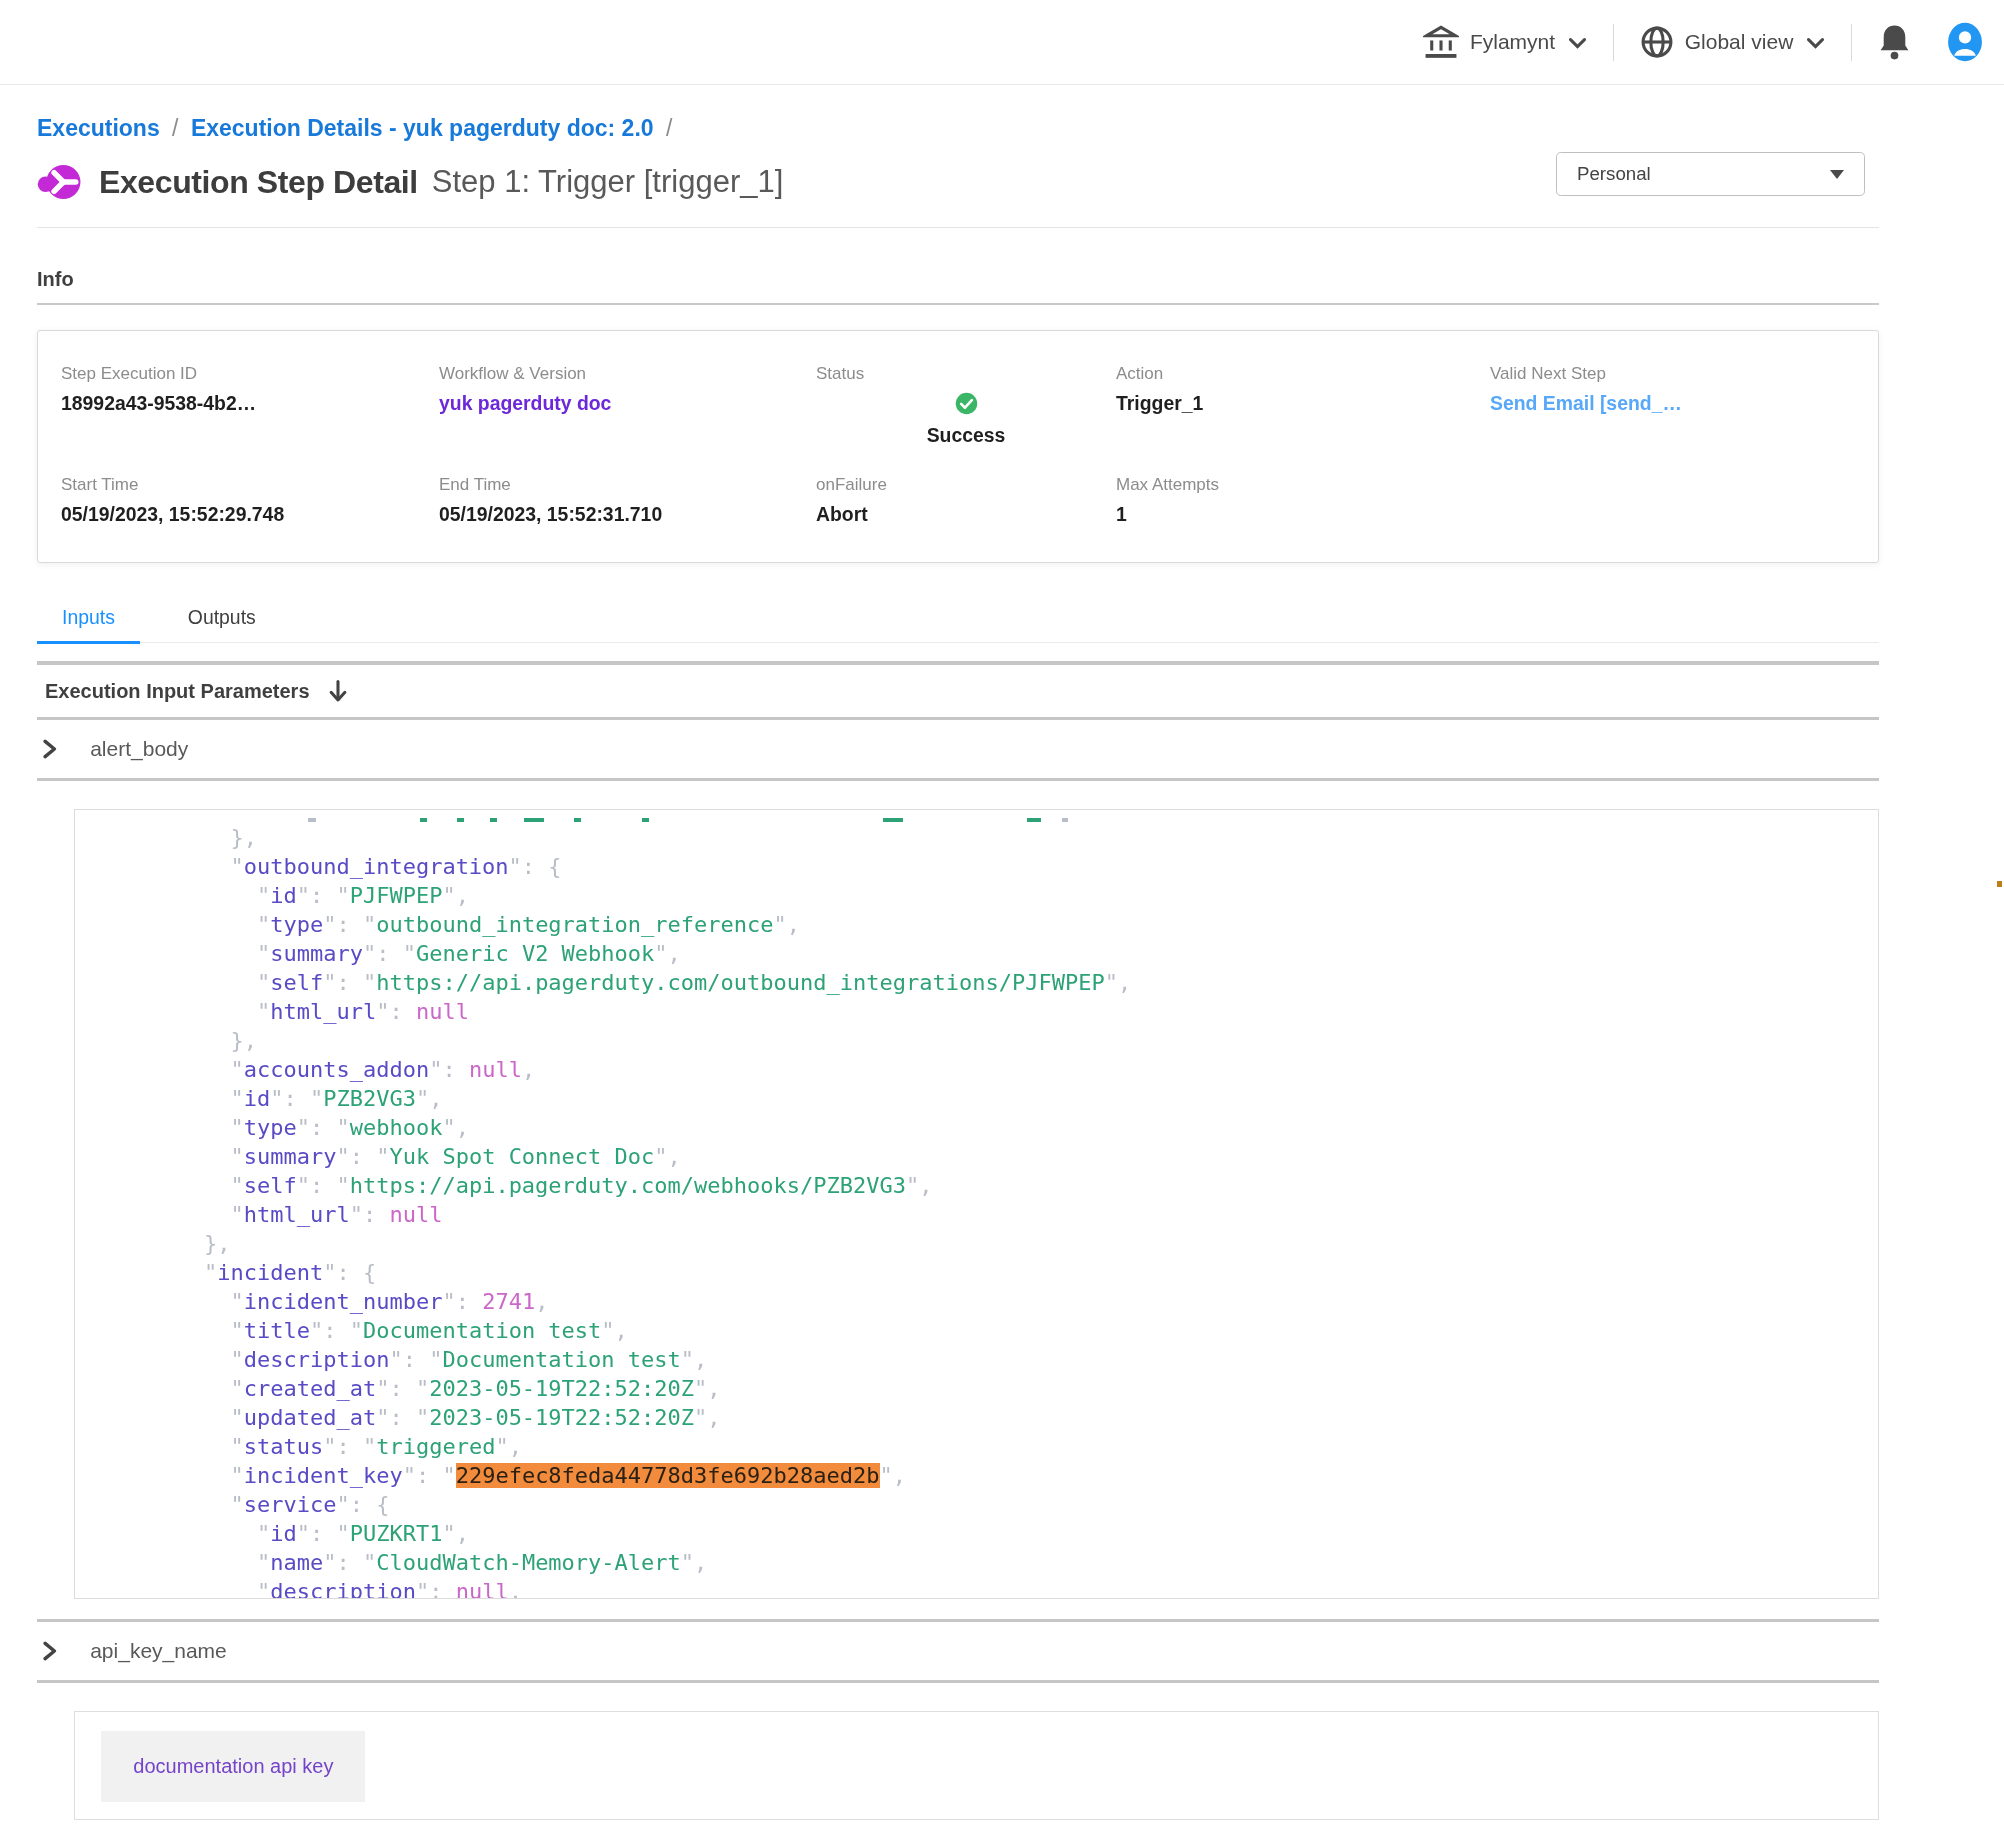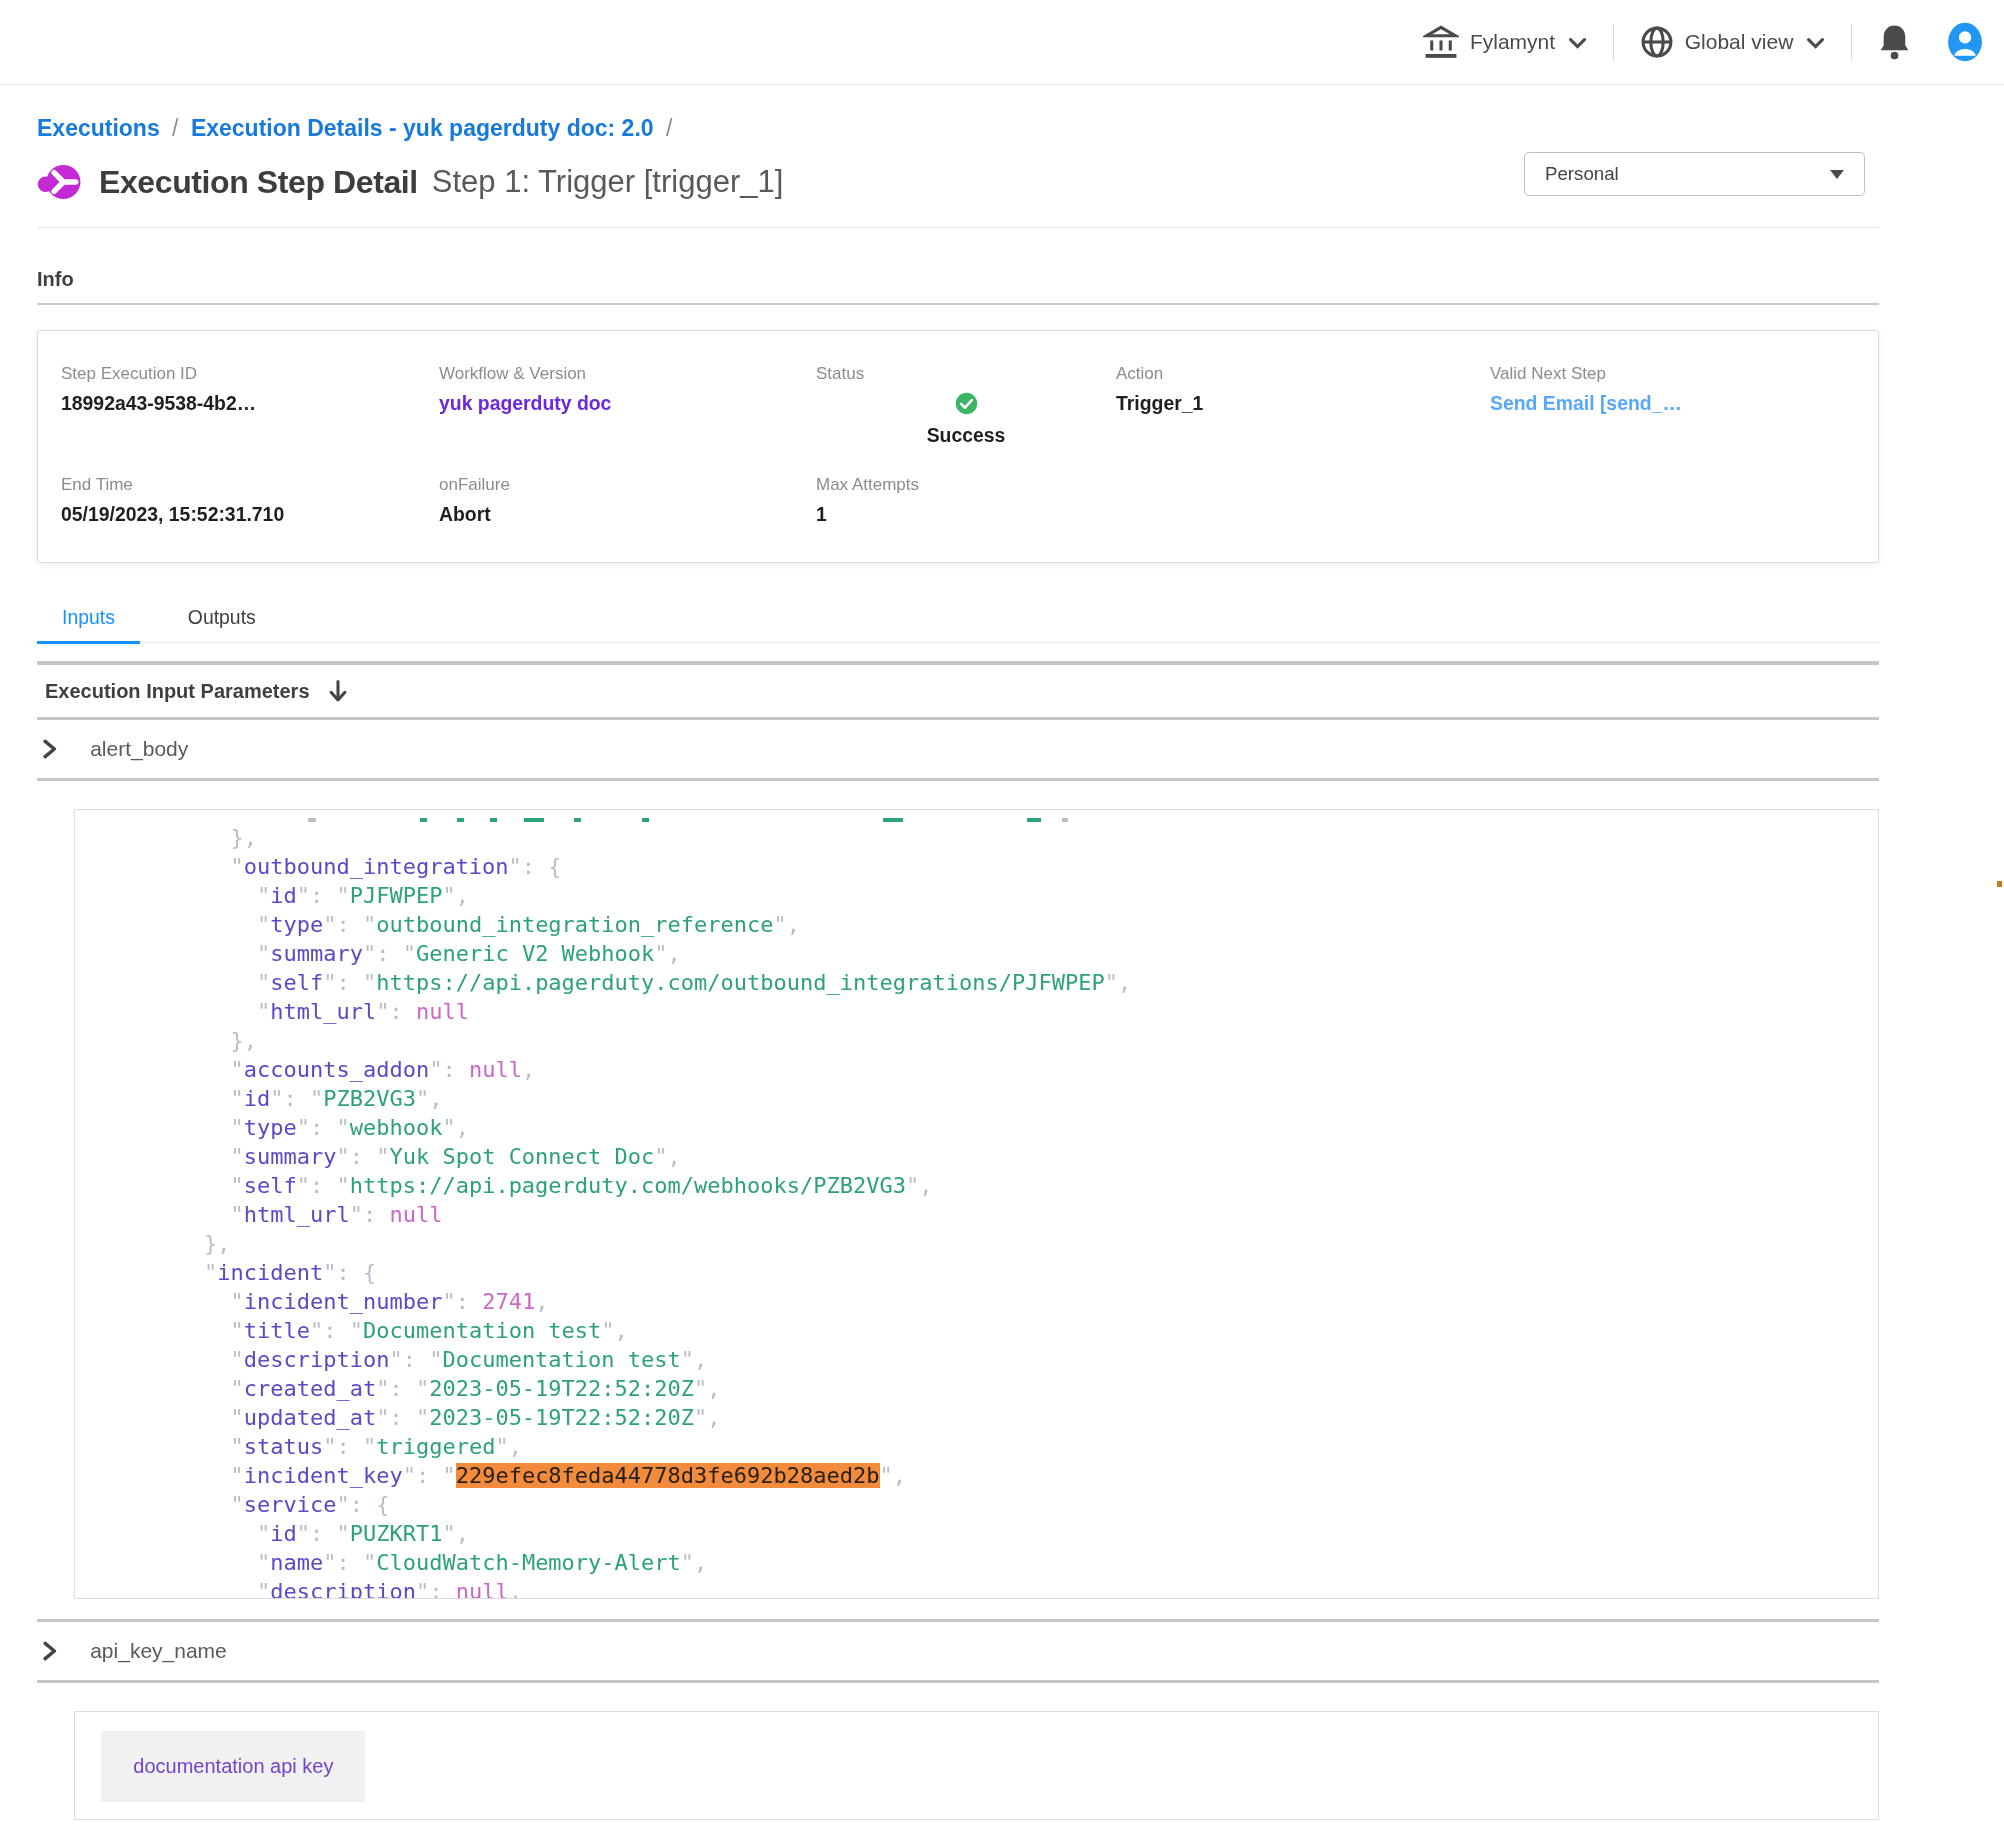--- a/index.html
+++ b/index.html
@@ -23,21 +23,21 @@
   .content { margin-left:37px; width:1842px; }
 
   .breadcrumb { margin-top:29.5px; font-size:23px; font-weight:600; color:#1779d9; display:flex; gap:12.4px; align-items:center; }
   .breadcrumb a { color:#1779d9; text-decoration:none; cursor:pointer; }
   .bc-sep { color:#8c8c8c; font-weight:400; }
 
   .title-row { margin-top:15.5px; display:flex; align-items:center; position:relative; height:50px; }
   .title-icon { width:45px; height:36px; margin-right:17px; flex:none; }
   .page-title { font-size:32px; font-weight:700; color:#3d3d3d; letter-spacing:-0.4px; }
   .page-subtitle { font-size:31px; font-weight:400; color:#595959; margin-left:14px; }
-  .scope-select { position:absolute; right:14px; top:-4.7px; width:341px; height:44px;
+  .scope-select { position:absolute; right:14px; top:-4.7px; width:309px; height:44px;
                   border:0.8px solid #bfbfbf; border-radius:4.7px; display:flex; align-items:center;
                   padding:0 20px; font-size:18.7px; color:#434343; cursor:pointer; background:#fff; }
   .scope-select .caret-down { margin-left:auto; border-left-width:7.8px; border-right-width:7.8px; border-top-width:9.3px; }
 
   .divider-title { margin-top:20px; height:0.8px; background:#e4e4e4; }
 
   .section-heading { margin-top:40px; font-size:20px; font-weight:600; color:#3f3f3f; }
   .heading-underline { margin-top:12.4px; height:1.6px; background:#c9c9c9; }
 
   
@@ -217,20 +217,24 @@
         <span>Success</span>
       </div>
     </div>
     <div>
       <div class="field-label">Action</div>
       <div class="field-value">Trigger_1</div>
     </div>
     <div>
       <div class="field-label">Valid Next Step</div>
       <div class="field-value link-light">Send Email [send_…</div>
+    </div>
+    <div>
+      <div class="field-label">Start Time</div>
+      <div class="field-value">05/19/2023, 15:52:29.748</div>
     </div>
     <div>
       <div class="field-label">End Time</div>
       <div class="field-value">05/19/2023, 15:52:31.710</div>
     </div>
     <div>
       <div class="field-label">onFailure</div>
       <div class="field-value">Abort</div>
     </div>
     <div>

